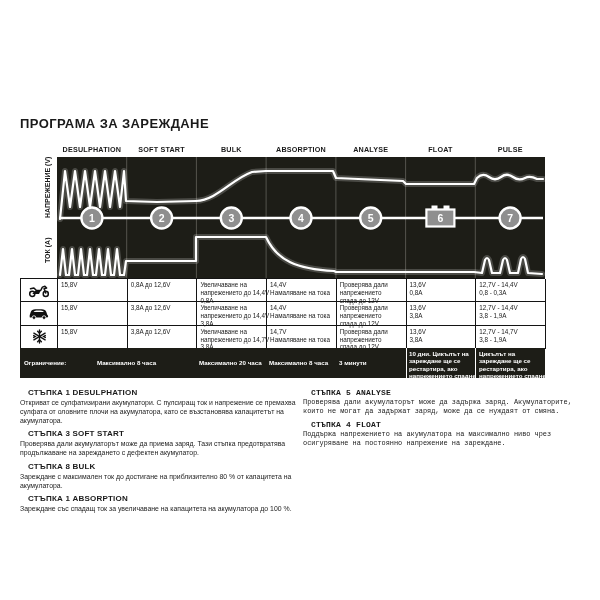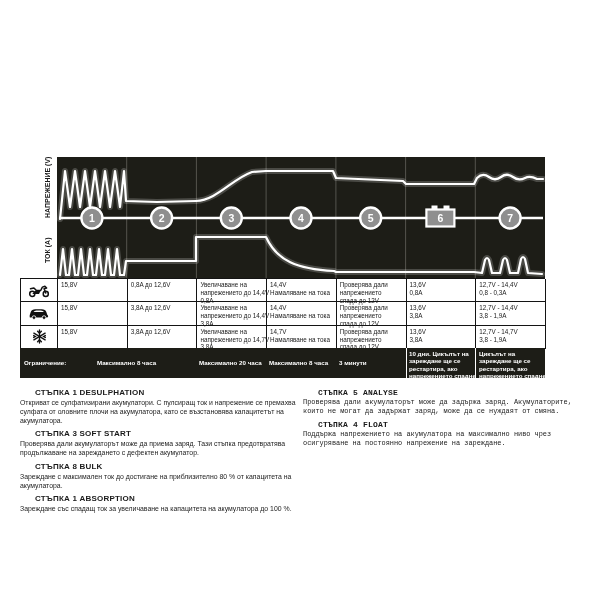--- a/index.html
+++ b/index.html
@@ -31,31 +31,41 @@
   .lim-1{left:179px;top:11px;}
   .lim-2{left:249px;top:11px;}
   .lim-3{left:319px;top:11px;}
   .lim-4{left:389px;top:2px;font-size:6px;}
   .lim-5{left:459px;top:2px;font-size:6px;}
   .lim-div{position:absolute;top:0;width:1px;height:30px;background:#fff;}
   
   .steps-col{position:absolute;top:388px;width:280px;}
   .steps-left{left:20px;}
   .steps-right{left:303px;font-family:Liberation Mono, monospace;}
-  .step h4{margin:0 0 1px 15px;font-size:8px;font-weight:bold;letter-spacing:.2px;}
+  .step h4{margin:0 0 1px 8px;font-size:8px;font-weight:bold;letter-spacing:.2px;}
   .step p{margin:0 0 4px 0;font-size:6.9px;line-height:1.32;color:#222;}
   svg text{font-family:"Liberation Sans",sans-serif;}
 </style>
 </head>
 <body>
 
 <div class="page">
 
+  <div class="title">ПРОГРАМА ЗА ЗАРЕЖДАНЕ</div>
 
   <div class="figure">
+    <div class="stage-headers">
+      <div>DESULPHATION</div>
+      <div>SOFT START</div>
+      <div>BULK</div>
+      <div>ABSORPTION</div>
+      <div>ANALYSE</div>
+      <div>FLOAT</div>
+      <div>PULSE</div>
+    </div>
 
     <div class="ylabel ylabel-v">НАПРЕЖЕНИЕ (V)</div>
     <div class="ylabel ylabel-a">ТОК (A)</div>
 
     <div class="chart">
       <svg width="488" height="121" viewBox="0 0 488 121">
 
         <g stroke="#55544e" stroke-width="1">
           <line x1="69.7" y1="0" x2="69.7" y2="121"></line>
           <line x1="139.4" y1="0" x2="139.4" y2="121"></line>

